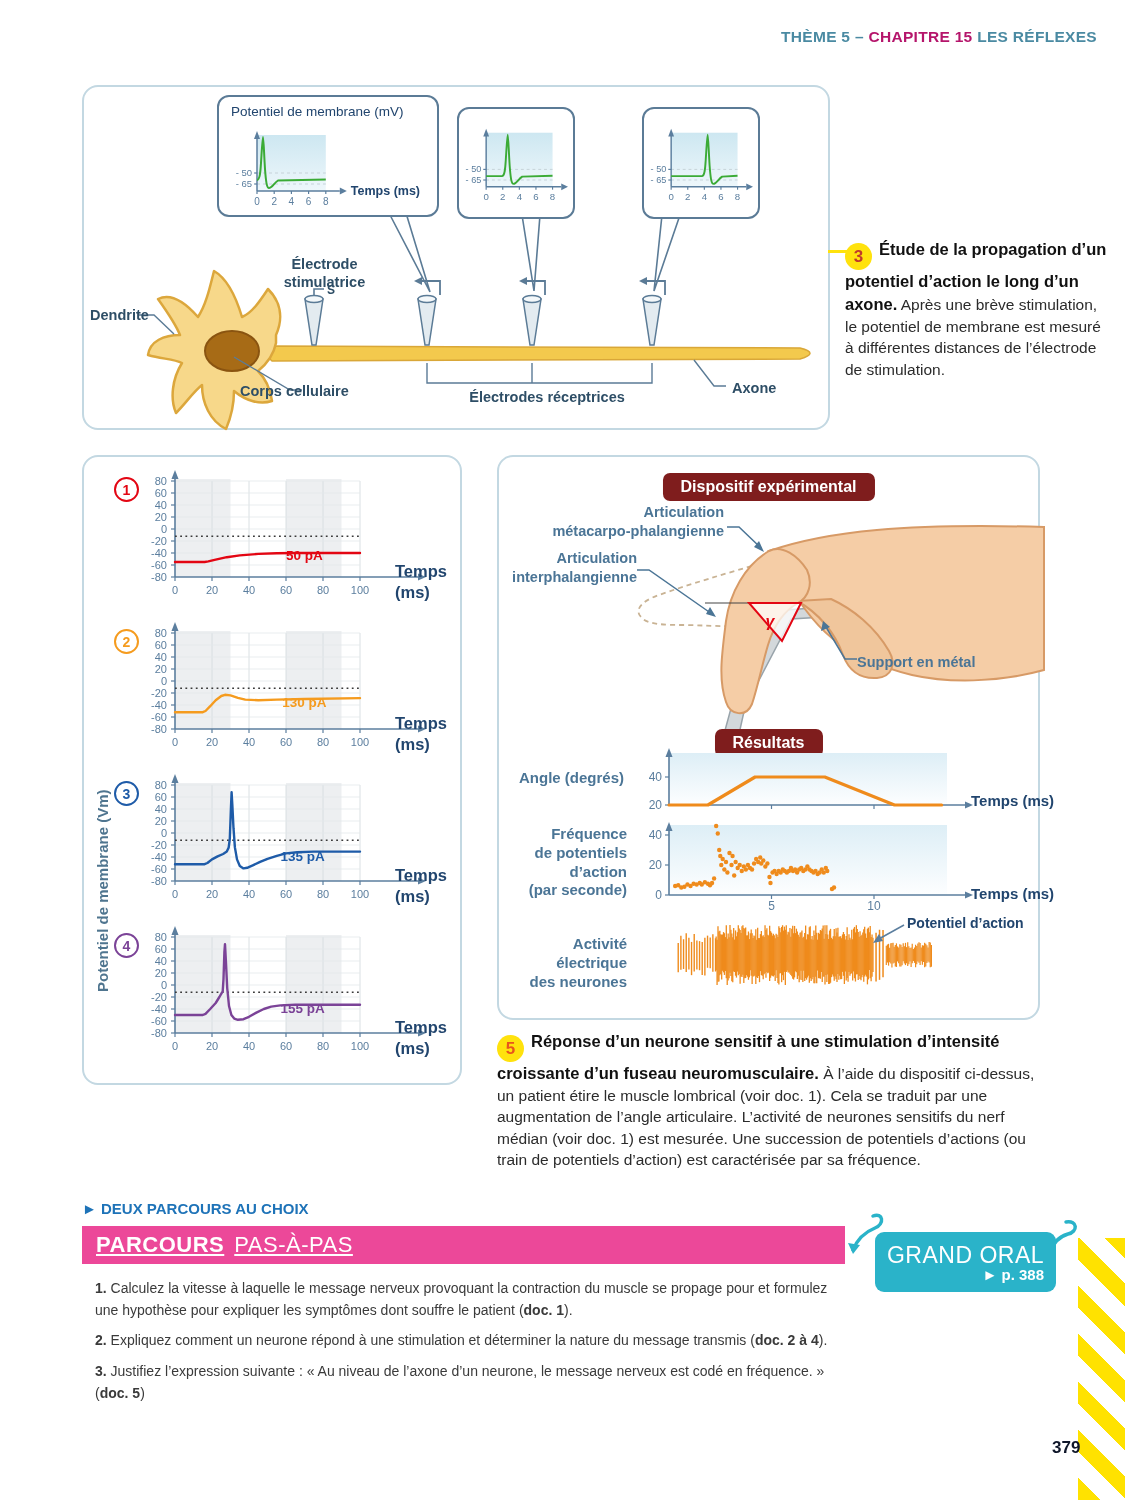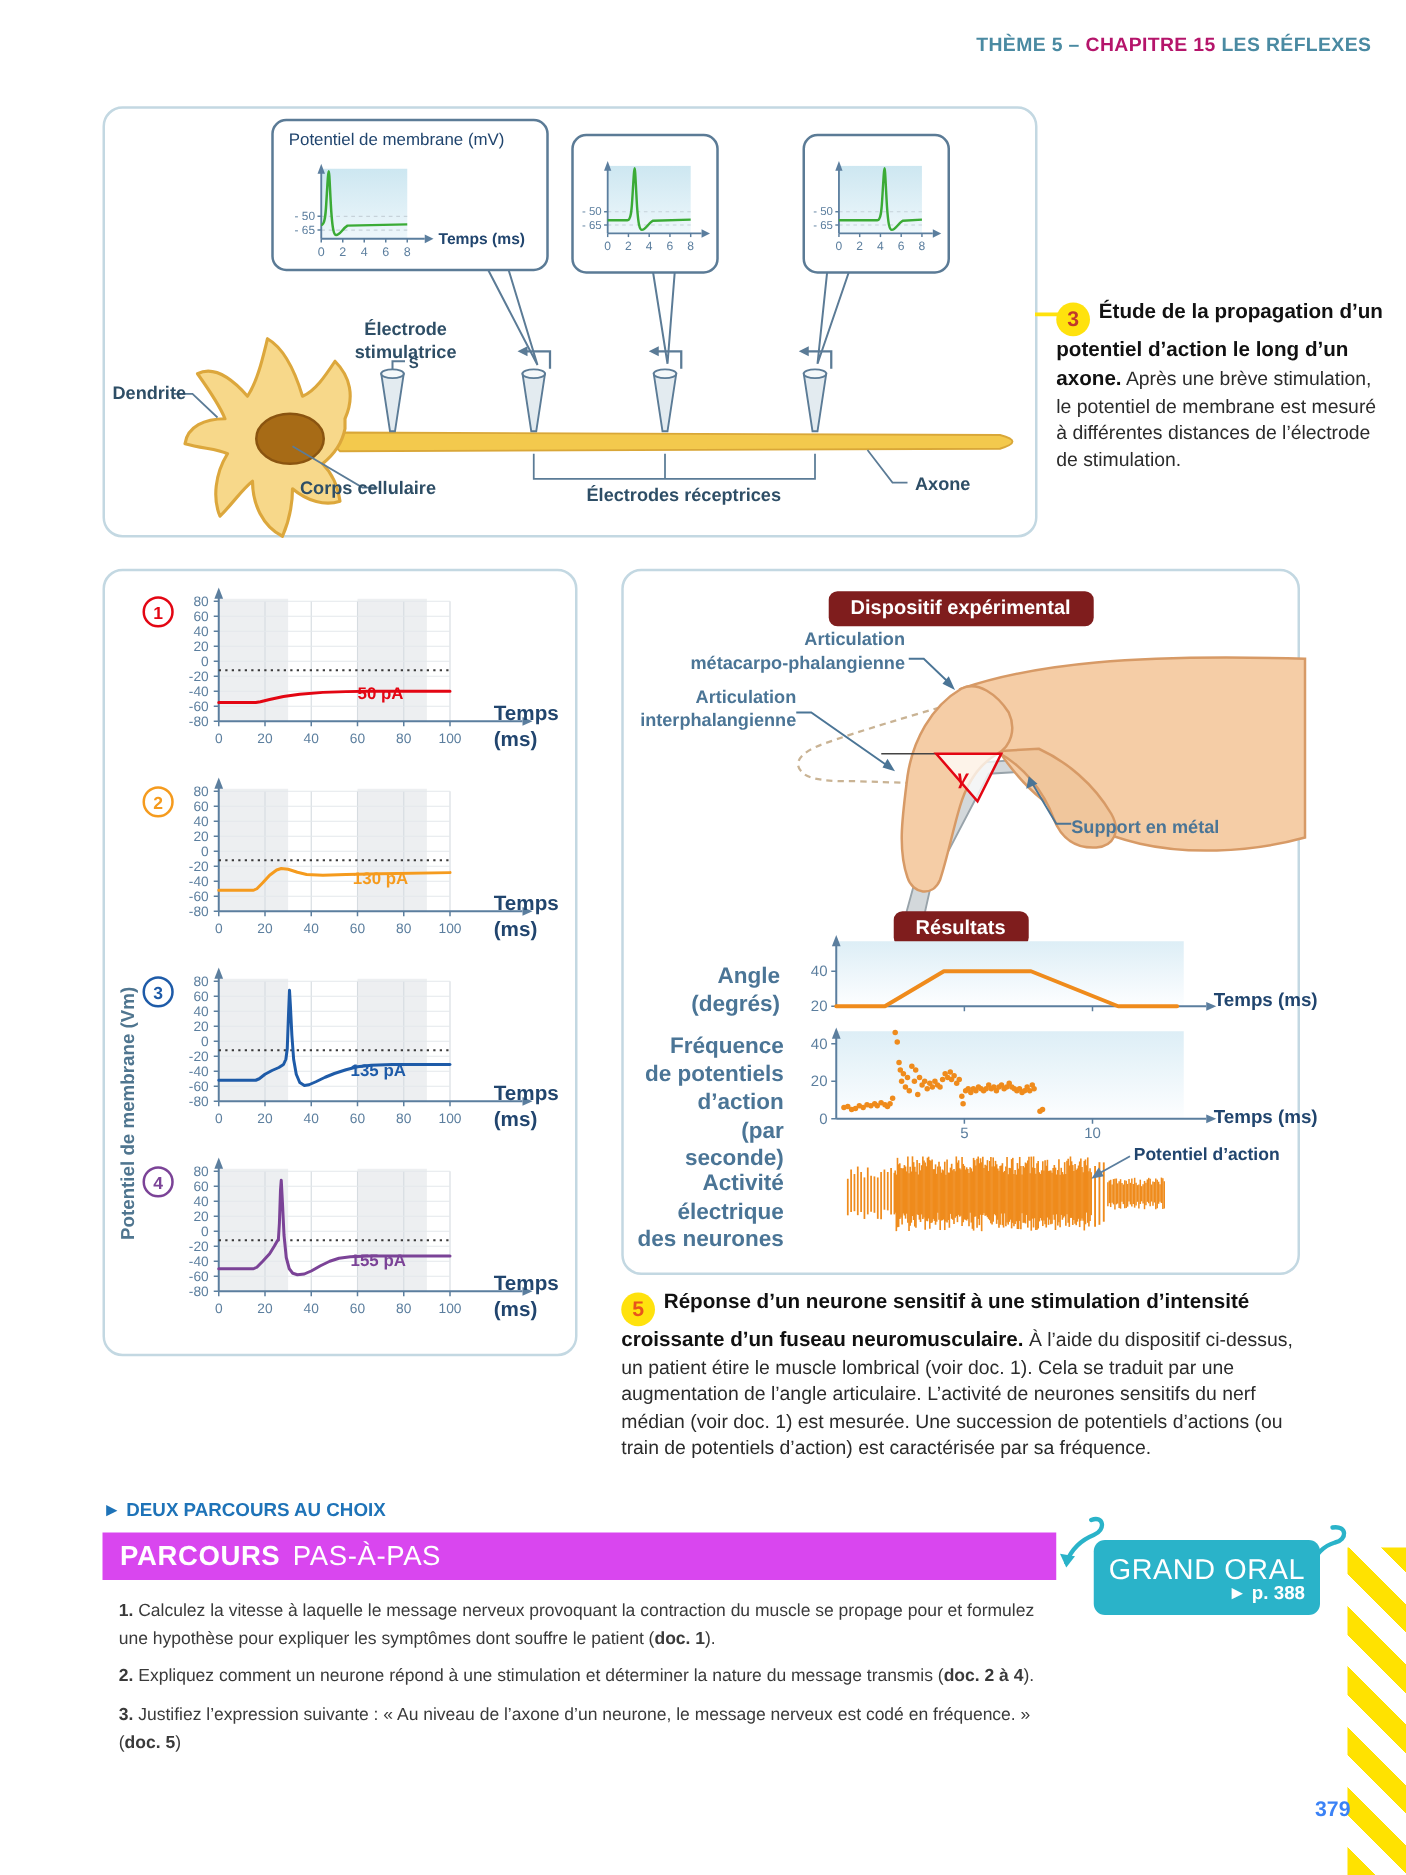--- a/index.html
+++ b/index.html
@@ -42,39 +42,39 @@
           font-size:14px;font-weight:bold;background:#fff;}
   .temps{position:absolute;left:303px;top:94px;width:64px;font-size:16.5px;font-weight:bold;
          color:#21456e;line-height:1.25;}
   .ylab-rot{position:absolute;left:10px;top:95px;height:440px;display:flex;align-items:center;
             writing-mode:vertical-rl;transform:rotate(180deg);font-size:15px;font-weight:600;color:#4f758f;}
 
   
   .badge-org{position:absolute;left:50%;transform:translateX(-50%);background:#7f1d1d;color:#fff;
              font-weight:bold;font-size:16px;padding:5px 18px;border-radius:7px;white-space:nowrap;}
   .hand-label{position:absolute;font-size:14.5px;font-weight:bold;color:#4b7596;line-height:1.3;}
-  .axis-label{position:absolute;font-size:18px;font-weight:bold;color:#4b7596;line-height:1.25;}
+  .axis-label{position:absolute;font-size:15px;font-weight:bold;color:#4b7596;line-height:1.25;}
   .temps5{position:absolute;font-size:15px;font-weight:bold;color:#21456e;white-space:nowrap;}
   .annot{position:absolute;font-size:14px;font-weight:bold;color:#21456e;white-space:nowrap;}
 
   
   .deux{position:absolute;left:82px;top:1200px;font-size:15px;font-weight:bold;color:#1e73b8;}
-  .bar{position:absolute;left:82px;top:1226px;width:763px;height:38px;background:#d946ef;
-       color:#fff;display:flex;align-items:center;padding-left:14px;}
+  .bar{position:absolute;left:82px;top:1226px;width:763px;height:38px;background:#ec4899;
+       color:#fff;display:flex;align-items:center;padding-left:14px;text-decoration:underline;}
   .bar .b1{font-weight:bold;font-size:22px;letter-spacing:.5px;}
   .bar .b2{font-size:22px;margin-left:10px;letter-spacing:.5px;font-weight:400;}
   .questions{position:absolute;left:95px;top:1278px;width:752px;font-size:14px;color:#3a3a3a;line-height:1.55;}
   .questions p{margin:0 0 9px 0;}
   .go-box{position:absolute;left:875px;top:1232px;width:181px;height:60px;background:#2ab3c9;
           border-radius:9px;color:#fff;}
   .go-title{position:absolute;left:0;right:0;top:10px;text-align:center;font-size:23px;letter-spacing:.5px;}
   .go-page{position:absolute;right:12px;bottom:9px;font-size:15px;font-weight:bold;}
   .stripes{position:absolute;left:1078px;top:1238px;width:47px;height:262px;
            background:repeating-linear-gradient(45deg,#ffe200 0 16px,#ffffff 16px 34px);}
-  .pagenum{position:absolute;left:1052px;top:1438px;font-size:17px;font-weight:bold;color:#3b82f6;}
+  .pagenum{position:absolute;left:1052px;top:1438px;font-size:17px;font-weight:bold;color:#0f172a;}
 
   svg{overflow:visible;}
   svg text{font-family:"Liberation Sans",sans-serif;}
 </style>
 </head>
 <body>
 
 <div class="page" data-name="textbook-page">
 
   <div class="hdr" data-name="page-header">

